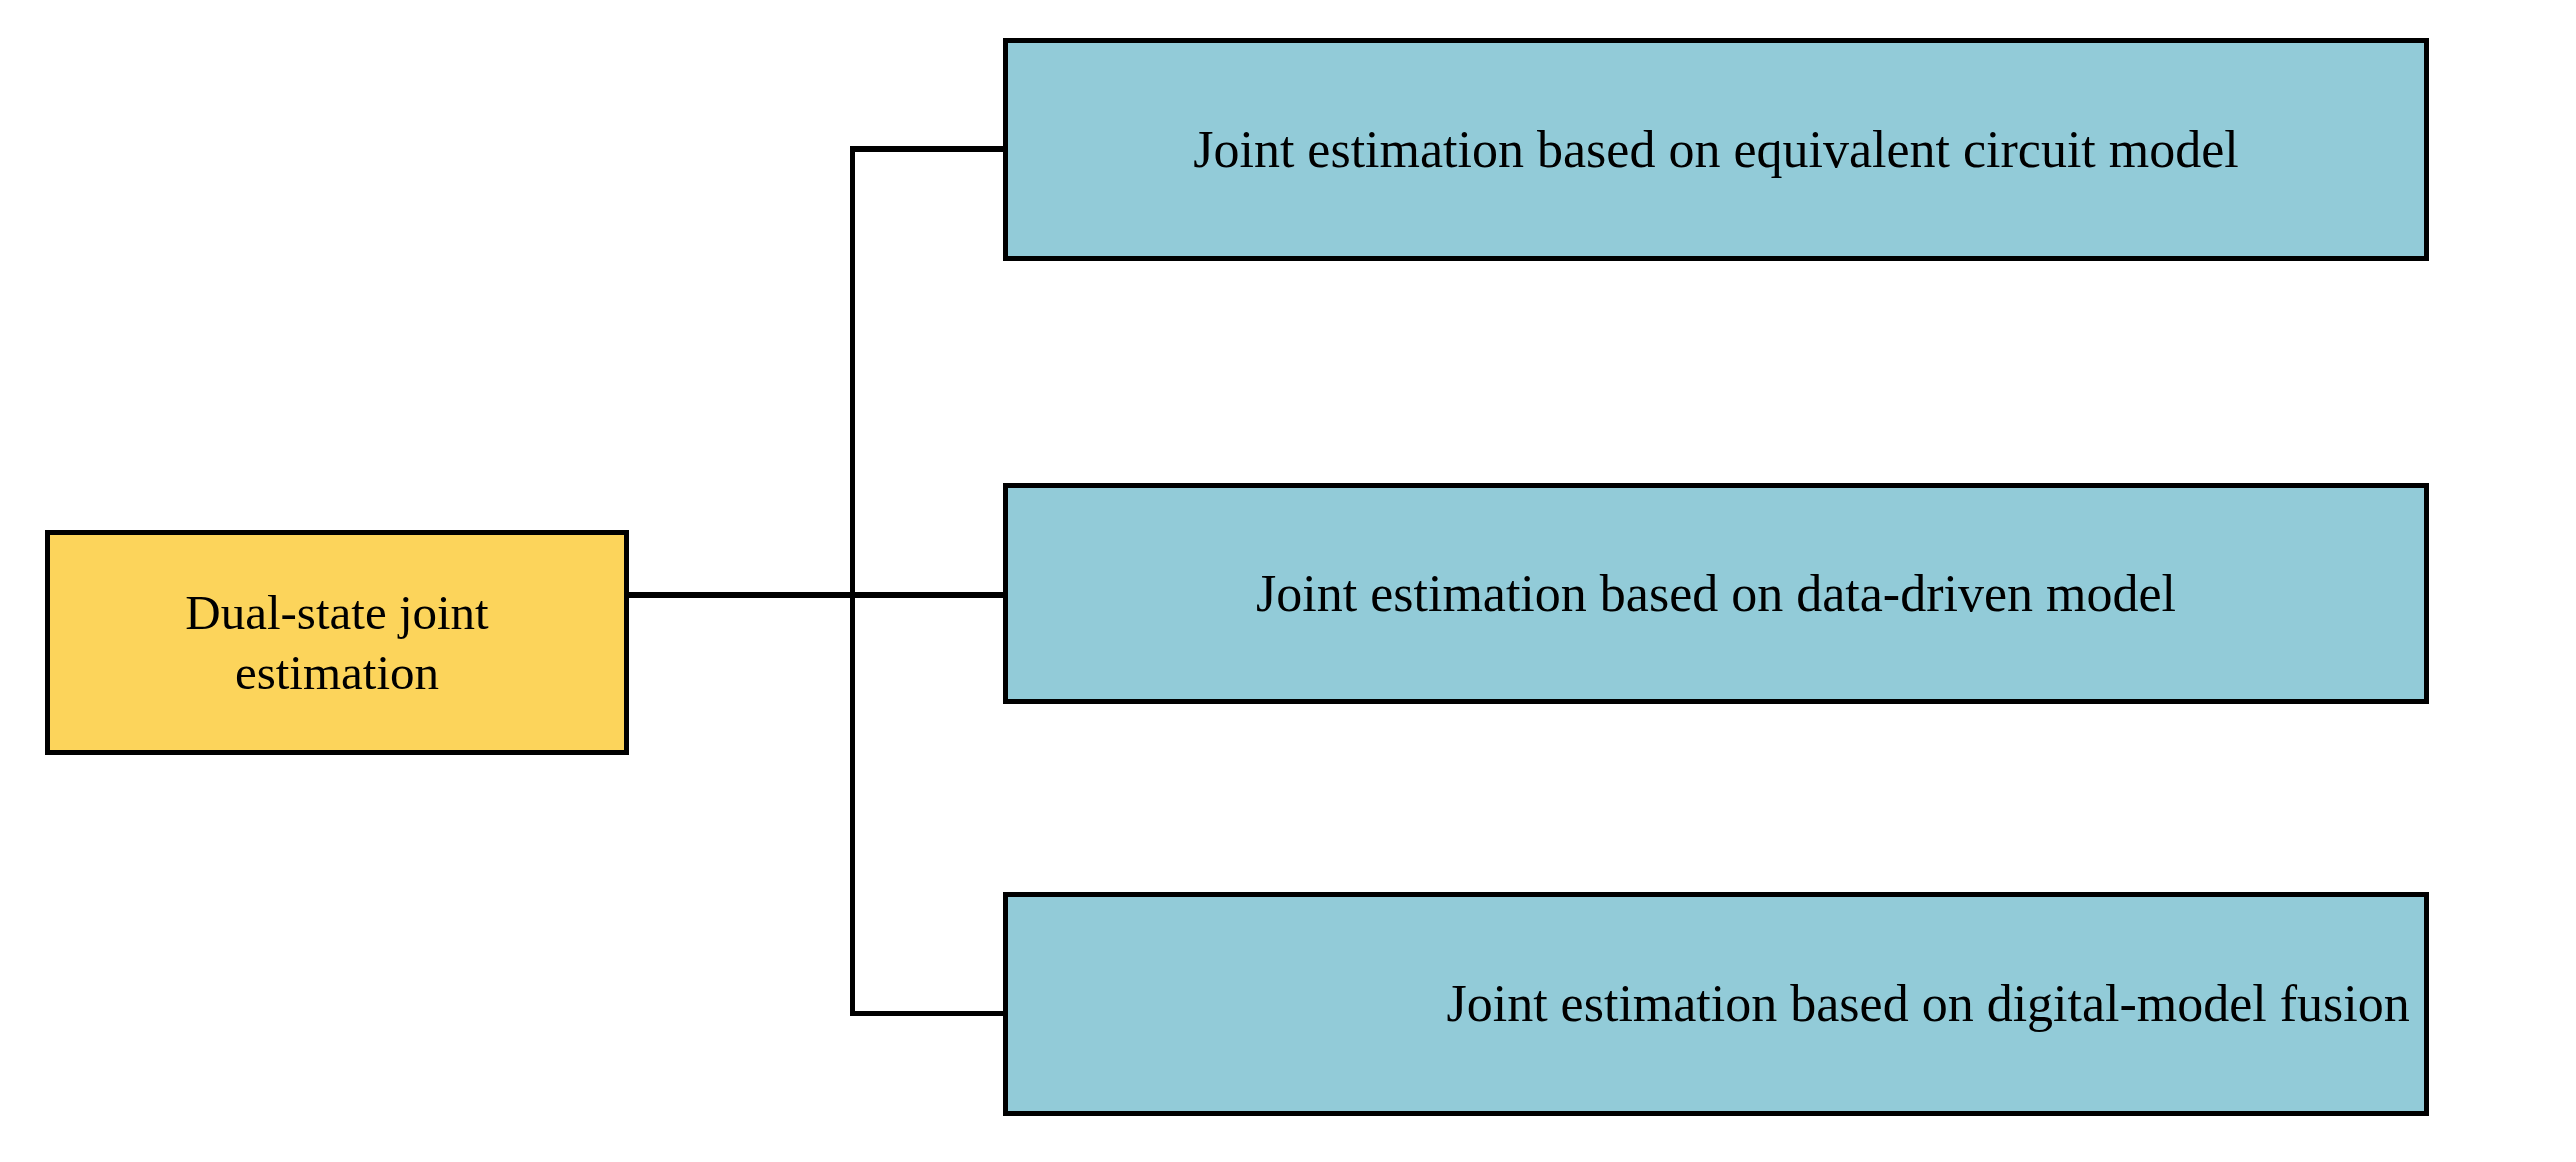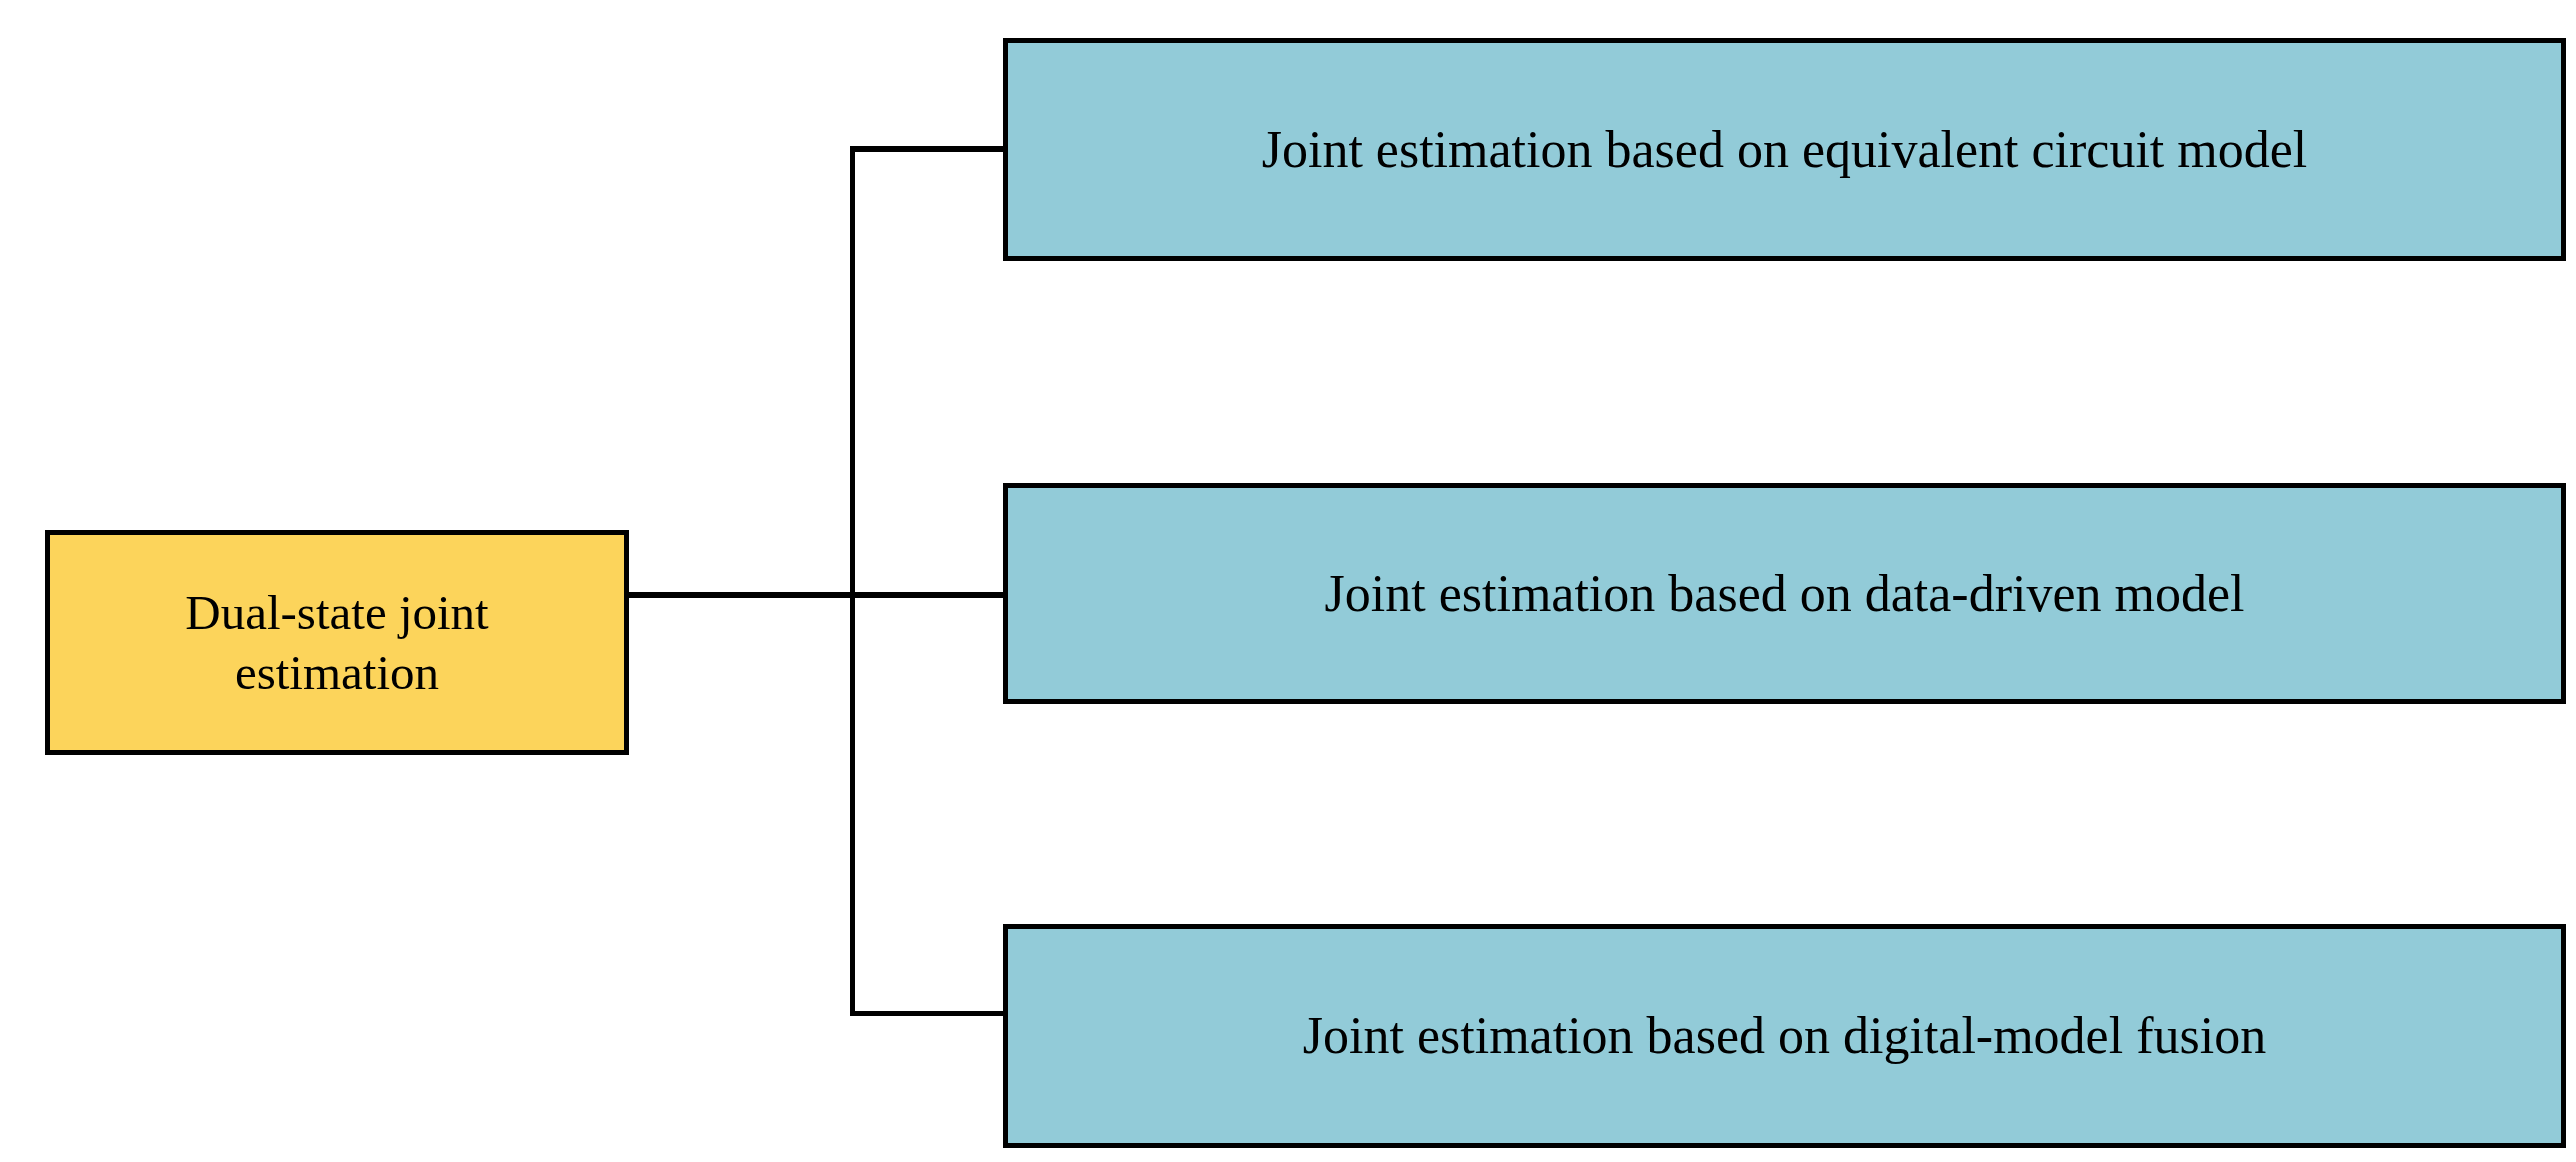--- a/index.html
+++ b/index.html
@@ -61,36 +61,37 @@
     font-size: 49px;
     margin-top: 47px;
   }
   #node-root .node-label {
     padding: 0 32px;
   }
 
   
   .node-branch {
     left: 1003px;
-    width: 1563px;
+    width: 1426px;
     background: #92CBD8;
     font-size: 52px;
   }
 
   #node-branch-0 {
     top: 38px;
     height: 223px;
   }
   #node-branch-1 {
     top: 483px;
     height: 221px;
   }
   #node-branch-2 {
-    top: 924px;
+    top: 892px;
     height: 224px;
+    justify-content: flex-end;
   }
 </style>
 </head>
 <body>
 
 <div id="diagram-canvas">
 
   <svg class="connector-layer" viewBox="0 0 3256 1469" width="2576" height="1162" xmlns="http://www.w3.org/2000/svg">
 
     <line x1="791" y1="752" x2="1081" y2="752" stroke="#000000" stroke-width="7" shape-rendering="crispEdges"></line>

